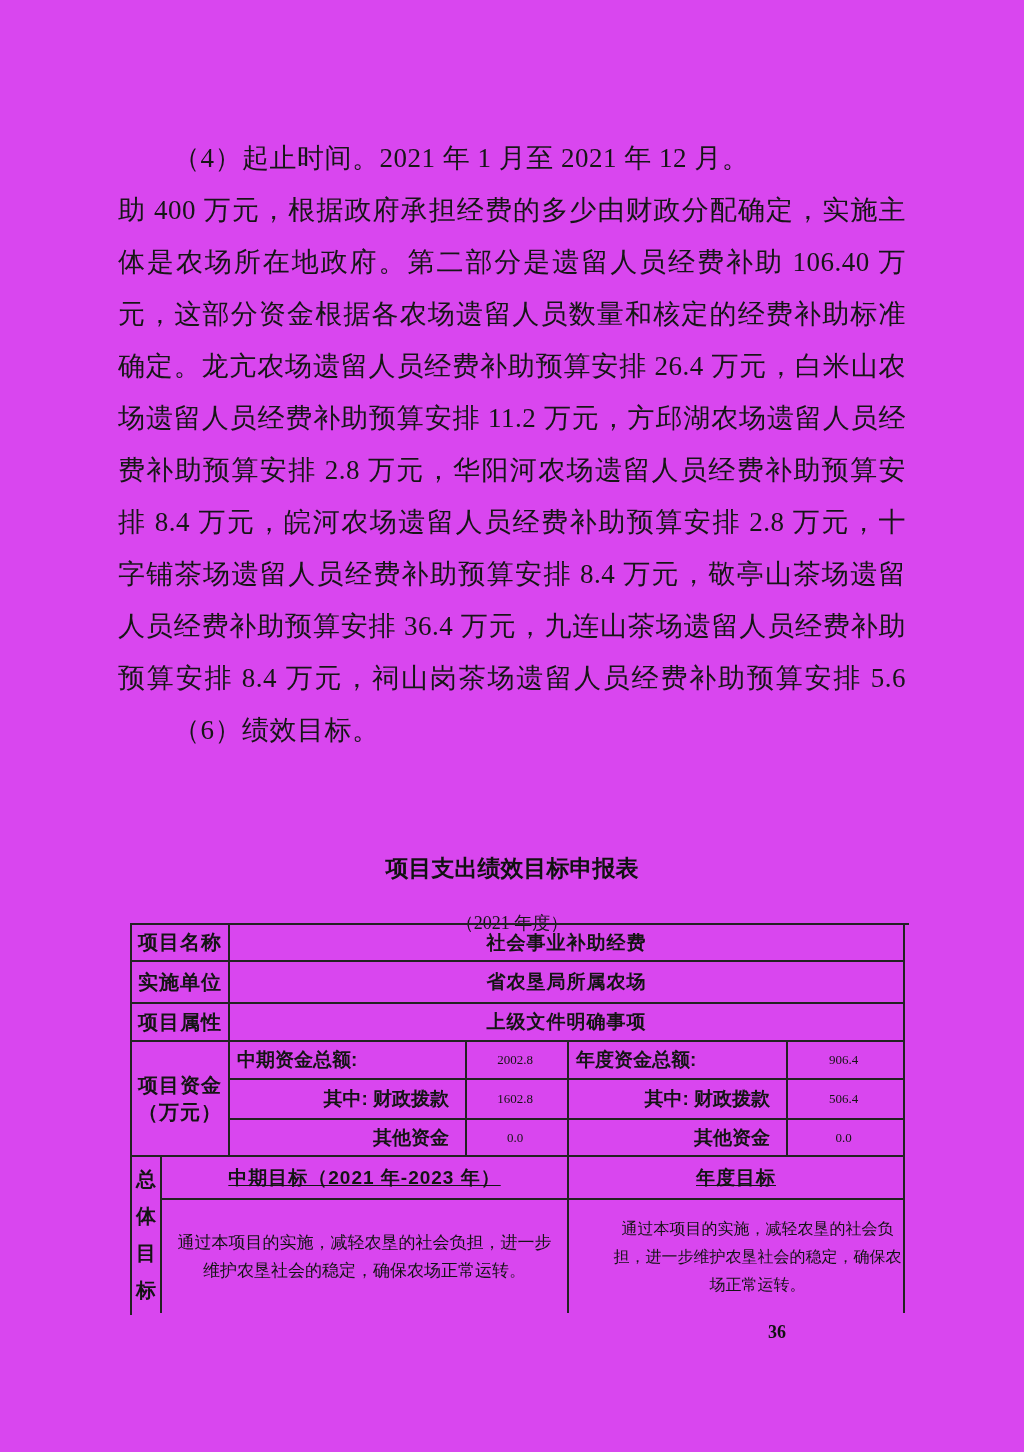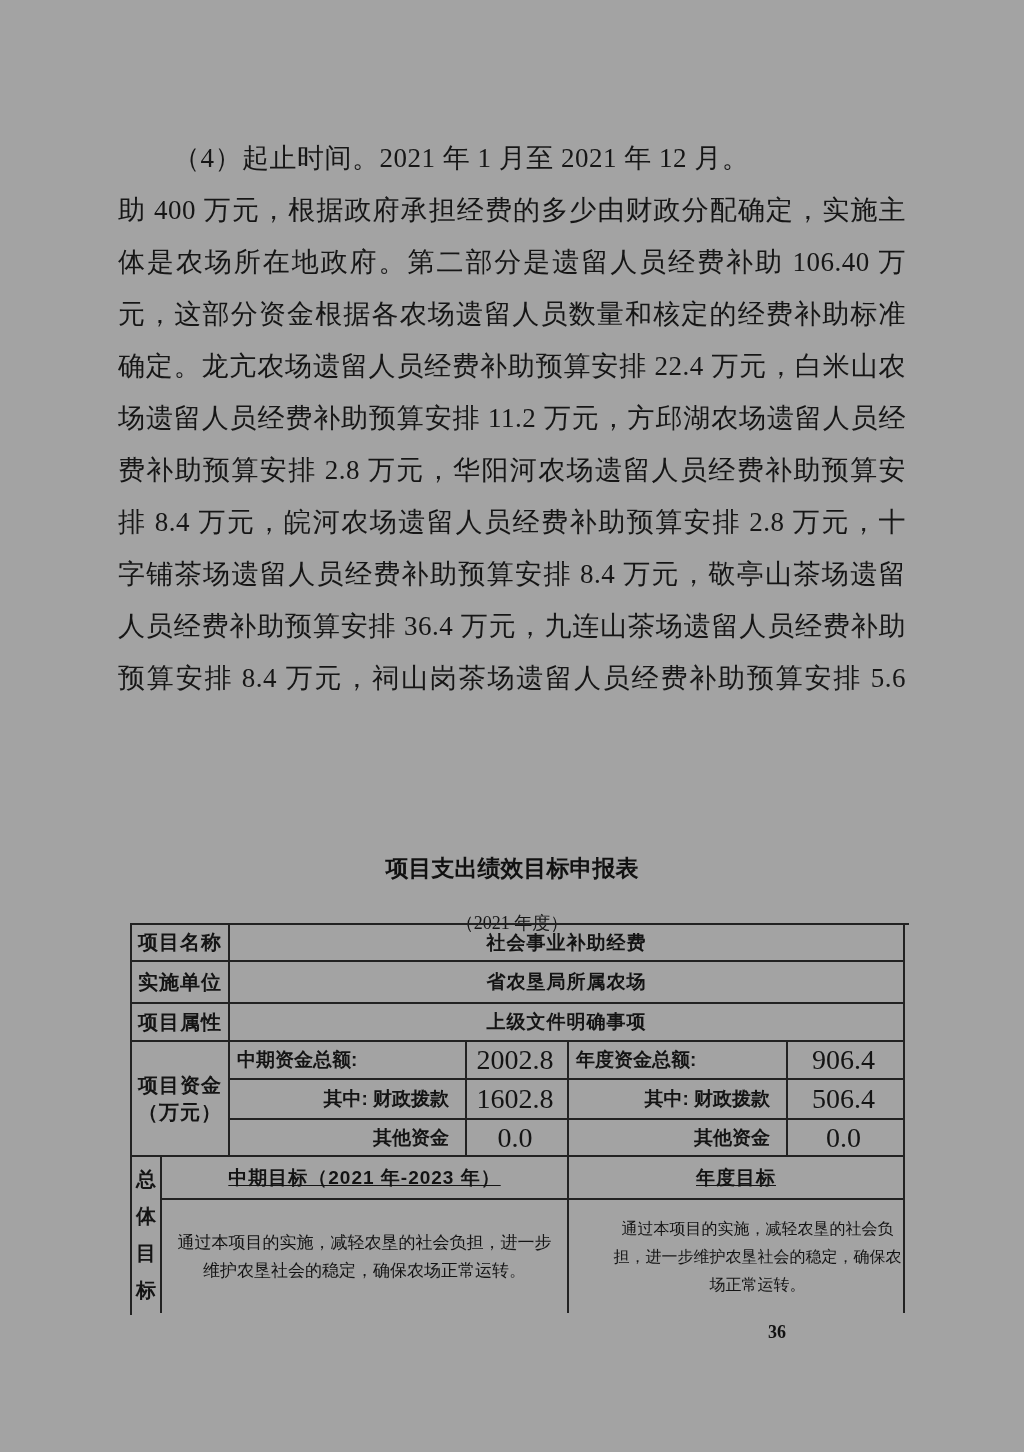--- a/index.html
+++ b/index.html
@@ -2,21 +2,21 @@
 <html><head>
 <meta charset="utf-8">
 <style>
   html,body { margin:0; padding:0; }
   body { background:#888; }
   .page {
     position: relative;
     width: 1024px;
     height: 1452px;
     margin: 0 auto;
-    background: #a3a3a3;
+    background: #d946ef;
     color: #1c1c1c;
     overflow: hidden;
   }
 
   
   .textblock {
     position: absolute;
     top: 132px;
     left: 118px;
     width: 788px;
@@ -77,21 +77,21 @@
 
   .cell-label { font-weight: bold; font-size: 20px; letter-spacing: 1px; }
   .cell-value { font-weight: bold; font-size: 19px; letter-spacing: 1px; }
 
   .fund-label { grid-column: 1 / 3; grid-row: 4 / 7; flex-direction: column; font-weight: bold; font-size: 20px; line-height: 27px; letter-spacing: 1px; }
   .fund-name  { font-weight: bold; font-size: 19px; }
   .fund-name.al-left  { justify-content: flex-start; padding-left: 7px; }
   .fund-name.al-right { justify-content: flex-end; padding-right: 16px; }
   .fund-num {
     font-family: "Liberation Serif", "DejaVu Serif", serif;
-    font-size: 28px; justify-content: flex-end; padding-right: 4px;
+    font-size: 13px; justify-content: flex-end; padding-right: 4px;
   }
 
   .goal-label { grid-column: 1 / 2; grid-row: 7 / 9; flex-direction: column; font-weight: bold; font-size: 20px; line-height: 37px; }
   .goal-head  { font-weight: bold; font-size: 19px; letter-spacing: 1px; text-decoration: underline; }
   .goal-body  { flex-direction: column; line-height: 28px; }
   .goal-body .gline { text-align: center; white-space: nowrap; }
   .goal-body.mid  { font-size: 17px; }
   .goal-body.year { font-size: 16px; margin-left: 43px; }
 
   
@@ -107,27 +107,28 @@
 </head>
 <body>
 
 <div class="page">
 
   <div class="textblock">
     <div class="line indent">（4）起止时间。2021 年 1 月至 2021 年 12 月。</div>
     <div class="line fill">助 400 万元，根据政府承担经费的多少由财政分配确定，实施主</div>
     <div class="line fill">体是农场所在地政府。第二部分是遗留人员经费补助 106.40 万</div>
     <div class="line fill">元，这部分资金根据各农场遗留人员数量和核定的经费补助标准</div>
-    <div class="line fill">确定。龙亢农场遗留人员经费补助预算安排 22.4 万元，白米山农</div>
+    <div class="line fill">确定。龙亢农场遗留人员经费补助预算安排 26.4 万元，白米山农</div>
     <div class="line fill">场遗留人员经费补助预算安排 11.2 万元，方邱湖农场遗留人员经</div>
     <div class="line fill">费补助预算安排 2.8 万元，华阳河农场遗留人员经费补助预算安</div>
     <div class="line fill">排 8.4 万元，皖河农场遗留人员经费补助预算安排 2.8 万元，十</div>
     <div class="line fill">字铺茶场遗留人员经费补助预算安排 8.4 万元，敬亭山茶场遗留</div>
     <div class="line fill">人员经费补助预算安排 36.4 万元，九连山茶场遗留人员经费补助</div>
     <div class="line fill">预算安排 8.4 万元，祠山岗茶场遗留人员经费补助预算安排 5.6</div>
+    <div class="line indent">（6）绩效目标。</div>
   </div>
 
   <div class="tbl-title">项目支出绩效目标申报表</div>
   <div class="tbl-subtitle">（2021 年度）</div>
 
   <div class="perf-table">
 
     <div class="cell-label" style="grid-column:1/3;grid-row:1">项目名称</div>
     <div class="cell-value" style="grid-column:3/7;grid-row:1">社会事业补助经费</div>
 

